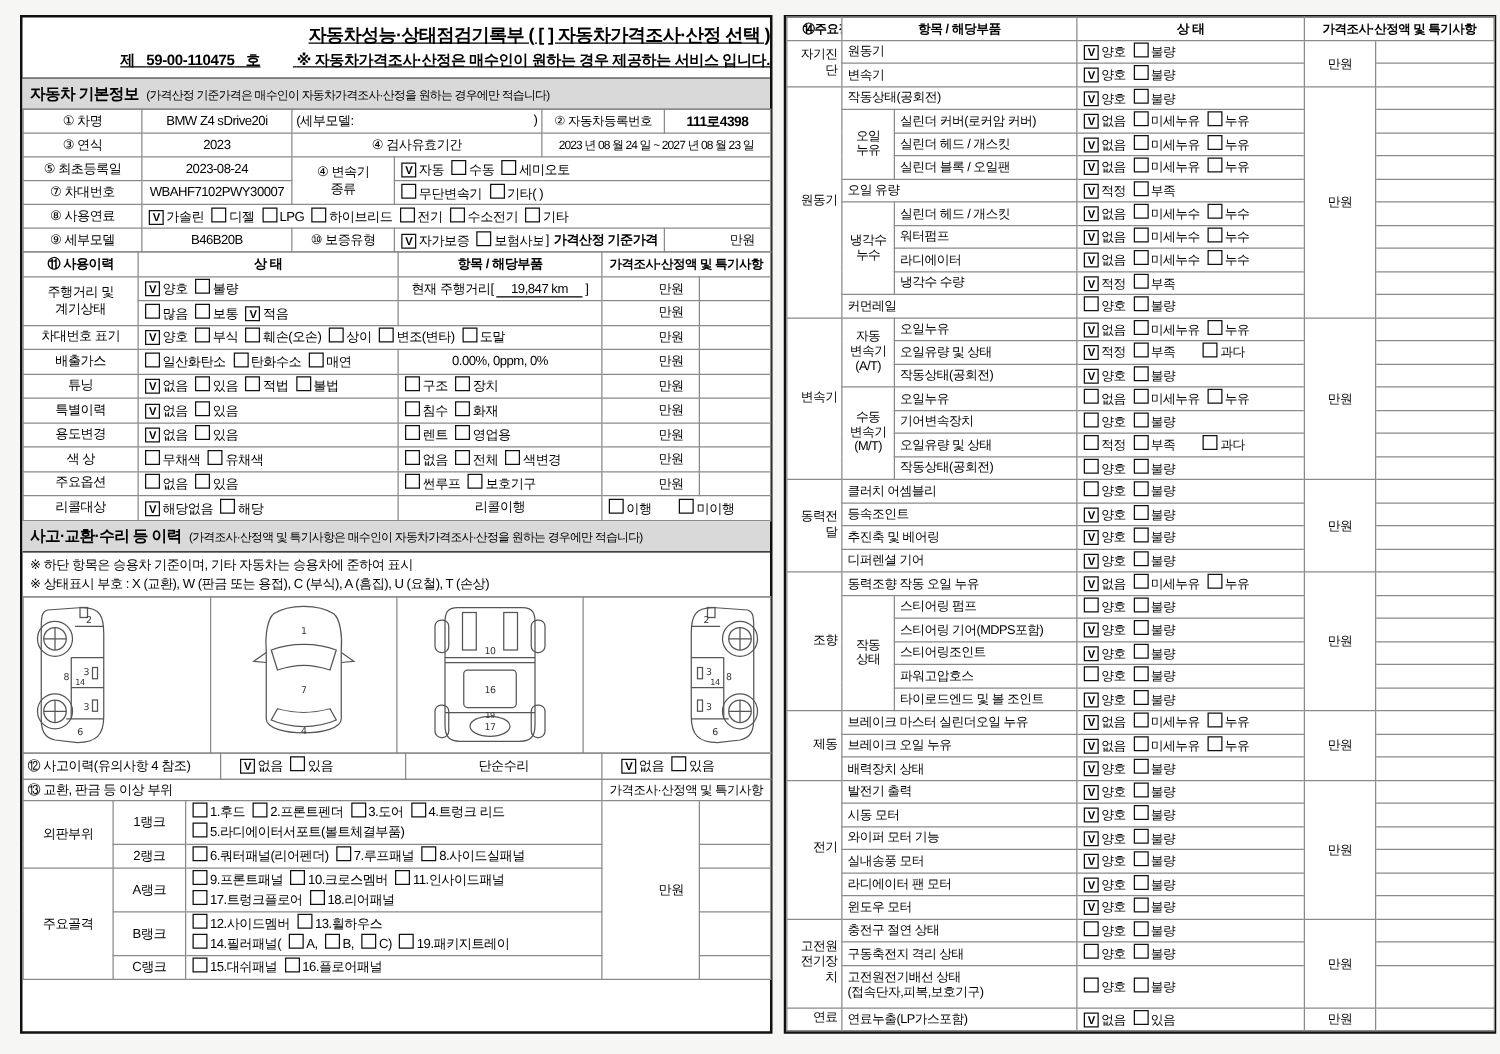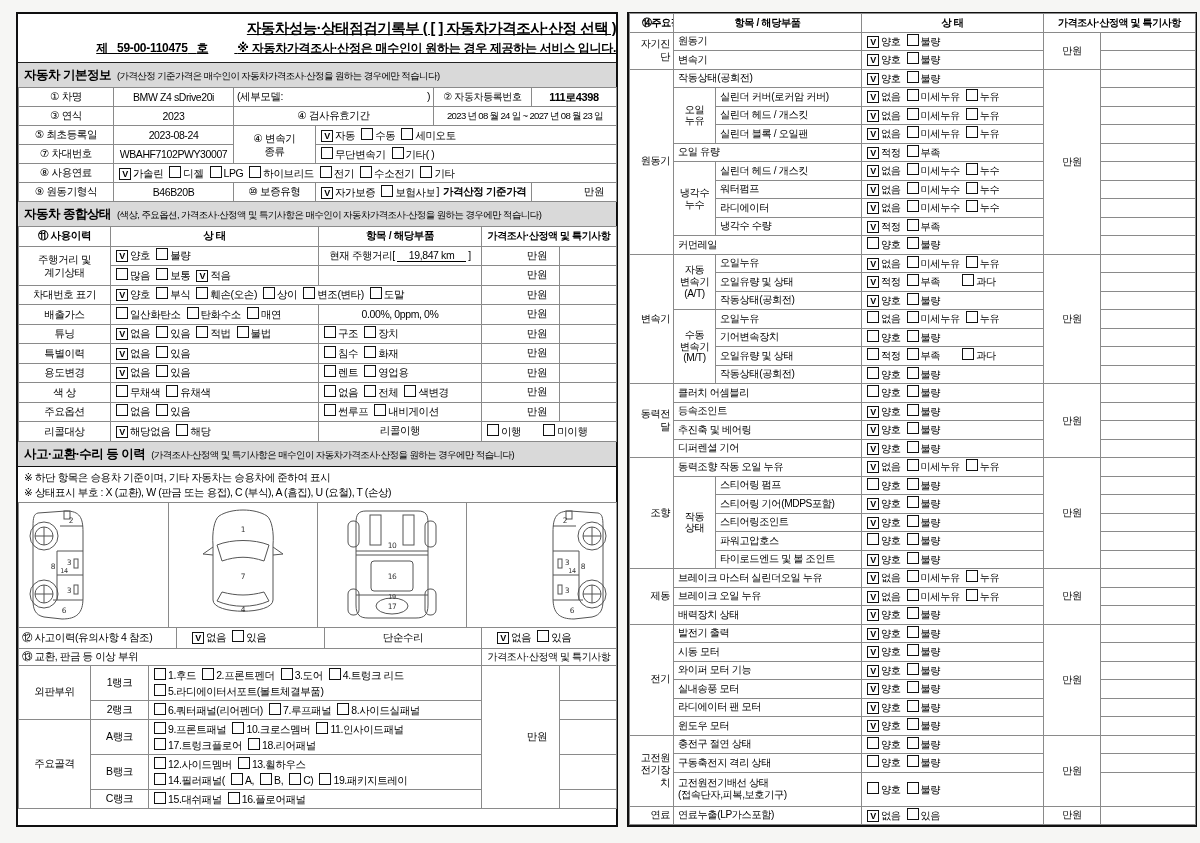--- a/index.html
+++ b/index.html
@@ -98,34 +98,30 @@
       <tr>
         <td class="c">⑦ 차대번호</td>
         <td class="c">WBAHF7102PWY30007</td>
         <td class="optc" colspan="3"><span class="cb"></span><span class="cbl">무단변속기</span><span class="cb"></span><span class="cbl">기타(                                )</span></td>
       </tr>
       <tr>
         <td class="c">⑧ 사용연료</td>
         <td class="optc" colspan="5"><span class="cb on"></span><span class="cbl">가솔린</span><span class="cb"></span><span class="cbl">디젤</span><span class="cb"></span><span class="cbl">LPG</span><span class="cb"></span><span class="cbl">하이브리드</span><span class="cb"></span><span class="cbl">전기</span><span class="cb"></span><span class="cbl">수소전기</span><span class="cb"></span><span class="cbl">기타</span></td>
       </tr>
       <tr>
-        <td class="c">⑨ 원동기형식</td>
+        <td class="c">⑨ 세부모델</td>
         <td class="c">B46B20B</td>
         <td class="c">⑩ 보증유형</td>
         <td class="optc" style="border-right:none"><span class="cb on"></span><span class="cbl">자가보증</span><span class="cb"></span><span class="cbl">보험사보증[</span></td>
         <td style="border-left:none"><span>]</span><span class="b" style="margin-left:4px">가격산정 기준가격</span></td>
         <td class="pricec">만원</td>
       </tr>
     </tbody>
       </table>
 
-    <div class="band">
-      <span>자동차 종합상태</span>&nbsp;
-      <span class="note">(색상, 주요옵션, 가격조사·산정액 및 특기사항은 매수인이 자동차가격조사·산정을 원하는 경우에만 적습니다)</span>
-    </div>
 
     <table class="overall">
       <colgroup>
           <col style="width:92px">
           <col style="width:208px">
           <col style="width:163px">
           <col style="width:78px">
           <col style="width:57px">
         </colgroup>
       <tbody>
@@ -187,21 +183,21 @@
           <tr>
             <td class="c lblc wrap2">색      상</td>
             <td class="optc"><span class="cb"></span><span class="cbl">무채색</span><span class="cb"></span><span class="cbl">유채색</span></td>
             <td class="optc"><span class="cb"></span><span class="cbl">없음</span><span class="cb"></span><span class="cbl">전체</span><span class="cb"></span><span class="cbl">색변경</span></td>
             <td class="pricec">만원</td>
             <td class="blankc"></td>
           </tr>
           <tr>
             <td class="c lblc wrap2">주요옵션</td>
             <td class="optc"><span class="cb"></span><span class="cbl">없음</span><span class="cb"></span><span class="cbl">있음</span></td>
-            <td class="optc"><span class="cb"></span><span class="cbl">썬루프</span><span class="cb"></span><span class="cbl">내비게이션</span></td>
+            <td class="optc"><span class="cb"></span><span class="cbl">썬루프</span><span class="cb"></span><span class="cbl">보호기구</span></td>
             <td class="pricec">만원</td>
             <td class="blankc"></td>
           </tr>
           <tr>
             <td class="c lblc wrap2">리콜대상</td>
             <td class="optc"><span class="cb on"></span><span class="cbl">해당없음</span><span class="cb"></span><span class="cbl">해당</span></td>
             <td class="c">리콜이행</td>
             <td class="optc" colspan="2"><span class="cb"></span><span class="cbl">이행</span><span class="gap"></span><span class="cb"></span><span class="cbl">미이행</span></td>
           </tr>
         </tbody>

